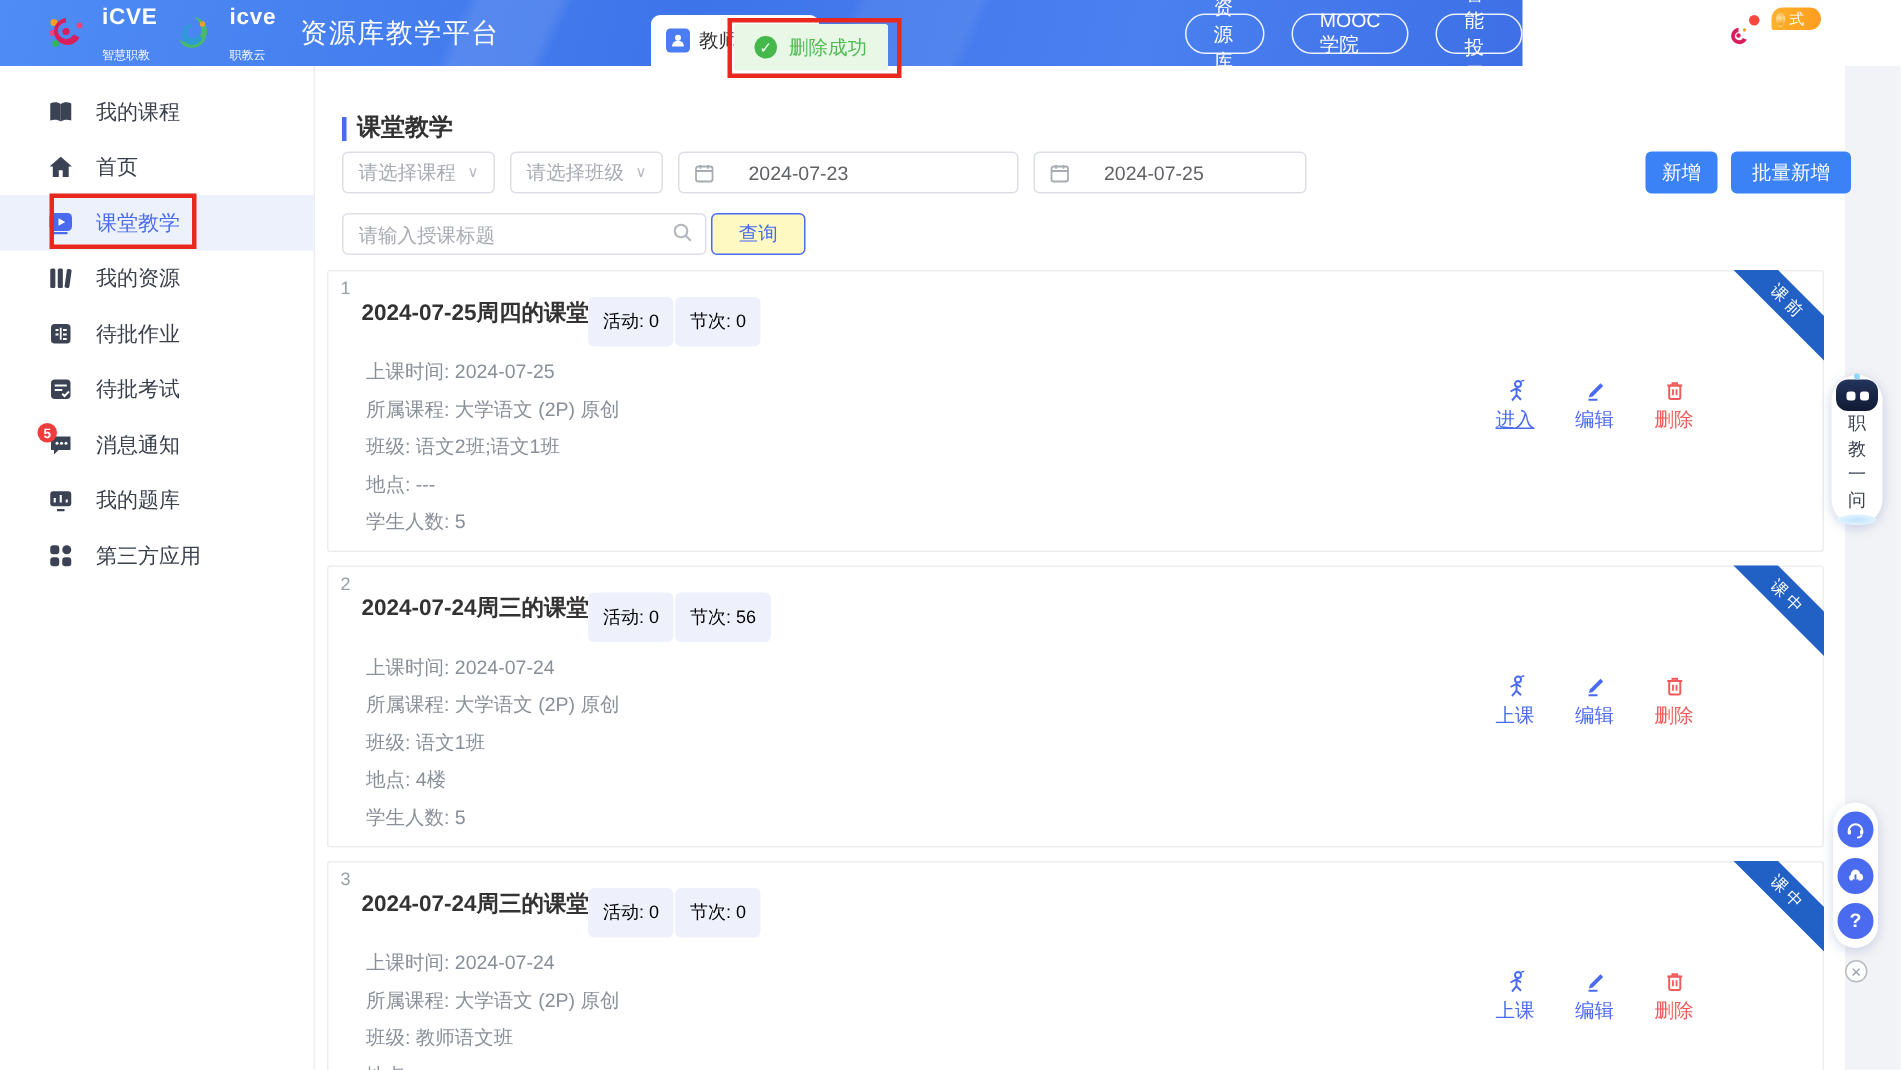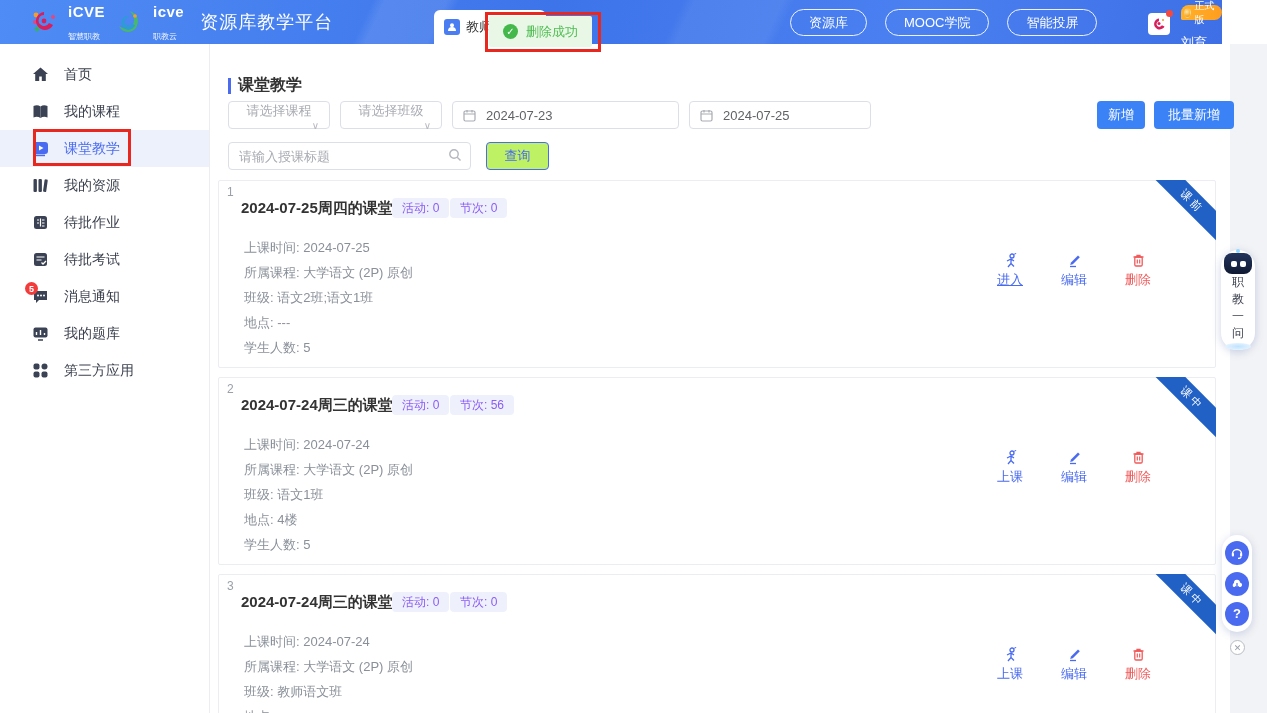--- a/index.html
+++ b/index.html
@@ -1,20 +1,20 @@
 <!DOCTYPE html>
 <html><head>
 <meta charset="utf-8">
 <style>
   * { margin:0; padding:0; box-sizing:border-box; }
   html,body { width:1267px; height:713px; overflow:hidden; background:#fff;
     font-family:"Liberation Sans", sans-serif; }
 
   
-  .header { position:absolute; left:0; top:0; width:1222px; height:44px;
+  .header { position:absolute; left:0; top:0; width:1015px; height:44px;
     background:linear-gradient(105deg,#4f8cf5 0%,#3e74ea 45%,#4a80f0 75%,#3e6fe6 100%); z-index:20; }
   .header::before { content:""; position:absolute; inset:0;
     background:linear-gradient(115deg, transparent 30%, rgba(255,255,255,.10) 31%, rgba(255,255,255,.10) 36%, transparent 37%, transparent 55%, rgba(255,255,255,.07) 56%, rgba(255,255,255,.07) 63%, transparent 64%); }
   .brand { position:absolute; left:30px; top:0; height:44px; display:flex; align-items:center; gap:10px; }
   .logo-swirl { width:28px; height:28px; position:relative; }
   .logo-txt { color:#fff; line-height:1; }
   .logo-txt .big { font-size:15px; font-weight:bold; letter-spacing:.5px; }
   .logo-txt .small { font-size:8px; opacity:.95; margin-top:14px; }
   .platform-title { color:#fff; font-size:18px; margin-left:6px; letter-spacing:1px; }
 
@@ -59,45 +59,45 @@
 
   
   .gutter { position:absolute; left:1230px; top:44px; width:37px; height:669px; background:#f2f3f6; }
   .main { position:absolute; left:210px; top:44px; width:1020px; height:669px; background:#fff; }
   .page-title { position:absolute; left:18px; top:31px; display:flex; align-items:center; gap:7px; }
   .title-bar { width:3px; height:16px; background:#4a6bf0; }
   .page-title span { font-size:16px; font-weight:bold; color:#333; }
 
   .field { position:absolute; height:28px; border:1px solid #dcdfe6; border-radius:4px; background:#fff;
     display:flex; align-items:center; padding:0 10px; font-size:13px; cursor:pointer; }
-  .placeholder { color:#a8abb2;flex-direction:column; }
+  .placeholder { color:#a8abb2; }
   .field .chev { margin-left:auto; color:#b6b9c0; font-size:10px; }
-  .datefield { color:#606266; gap:10px; }
+  .datefield { color:#606266; gap:23px; }
   .search-input { position:absolute; left:18px; top:98px; width:243px; height:28px; border:1px solid #dcdfe6;
     border-radius:4px; padding:0 28px 0 10px; font-size:13px; color:#606266; font-family:"Liberation Sans",sans-serif; }
   .search-input::placeholder { color:#a8abb2; }
   .search-ic { position:absolute; left:238px; top:104px; }
-  .btn-query { position:absolute; left:276px; top:98px; width:63px; height:28px; background:#bef264;
+  .btn-query { position:absolute; left:264px; top:98px; width:63px; height:28px; background:#fef9c3;
     border:1px solid #4a6bf0; color:#4a6bf0; border-radius:4px; font-size:13px; display:flex;
     align-items:center; justify-content:center; cursor:pointer; }
   .btn-primary { position:absolute; top:57px; height:28px; background:#3b82f6; color:#fff; border-radius:4px;
     font-size:13px; display:flex; align-items:center; justify-content:center; cursor:pointer; }
   .btn-add { left:887px; width:48px; }
   .btn-batch { left:944px; width:80px; }
 
   
   .card { position:absolute; left:8px; width:998px; height:188px; border:1px solid #ebedf0;
     background:#fff; border-radius:2px; }
   .card-num { position:absolute; left:8px; top:4px; font-size:12px; color:#9aa0a8; }
   .card-title { position:absolute; left:22px; top:18px; font-size:15px; font-weight:bold; color:#333; }
-  .badge { position:absolute; top:17px; height:20px; background:#eef1fc; border-radius:4px; color:#8b5cf6;
+  .badge { position:absolute; top:17px; height:33px; background:#eef1fc; border-radius:4px; color:#000000;
     font-size:12px; display:flex; align-items:center; padding:8px 10px; }
   .badge.b1 { left:173px; } .badge.b2 { left:231px; }
   .card-line { position:absolute; left:25px; font-size:13px; color:#8a9099; }
-  .actions { position:absolute; left:770px; top:72px; display:flex; gap:22px; }
+  .actions { position:absolute; left:770px; top:72px; display:flex; gap:11px; }
   .act { width:42px; display:flex; flex-direction:column; align-items:center; gap:3px; cursor:pointer; }
   .act span { font-size:13px; }
   .act.blue span { color:#4a6bf0; } .act.red span { color:#f05a5a; }
   .act.underline span { text-decoration:underline; }
   .ribbon-box { position:absolute; top:-1px; right:-1px; width:62px; height:62px; overflow:hidden; }
   .ribbon { position:absolute; top:11px; right:-28px; width:104px; transform:rotate(45deg);
     background:#2160c4; color:#fff; font-size:11px; text-align:center; padding:3px 0; letter-spacing:3px; }
 
   
   .assistant { position:absolute; left:1221px; top:250px; width:34px; height:100px; background:#fff;
@@ -189,33 +189,33 @@
 <div class="toast">
   <span class="toast-check">✓</span>
   <span class="toast-msg">删除成功</span>
 </div>
 <div class="anno anno-toast"></div>
 
 <div class="sidebar">
   <div class="side-item">
     <span class="ic">
         <svg width="17" height="17" viewBox="0 0 17 17">
-          <path d="M8.5 1.5 L16 8 h-2.2 v7 h-4 v-4.5 h-2.6 V15 h-4 V8 H1 z" fill="#3b4254"></path>
-        </svg>
-      </span>
-    <span>首页</span>
-  </div>
-  <div class="side-item">
-    <span class="ic">
-        <svg width="17" height="17" viewBox="0 0 17 17">
           <path d="M1.5 3 C4 1.8 6.5 2 8.5 3.4 V15 C6.5 13.6 4 13.4 1.5 14.4 z" fill="#3b4254"></path>
           <path d="M15.5 3 C13 1.8 10.5 2 8.5 3.4 V15 C10.5 13.6 13 13.4 15.5 14.4 z" fill="#3b4254"></path>
         </svg>
       </span>
     <span>我的课程</span>
+  </div>
+  <div class="side-item">
+    <span class="ic">
+        <svg width="17" height="17" viewBox="0 0 17 17">
+          <path d="M8.5 1.5 L16 8 h-2.2 v7 h-4 v-4.5 h-2.6 V15 h-4 V8 H1 z" fill="#3b4254"></path>
+        </svg>
+      </span>
+    <span>首页</span>
   </div>
   <div class="side-item active">
     <span class="ic">
         <svg width="17" height="17" viewBox="0 0 17 17">
           <rect x="1" y="2" width="15" height="12" rx="3" fill="#4a6bf0"></rect>
           <path d="M7 5.5 L11.5 8 L7 10.5 z" fill="#fff"></path>
           <path d="M4 15.4 h9" stroke="#4a6bf0" stroke-width="1.6"></path>
         </svg>
       </span>
     <span>课堂教学</span>

